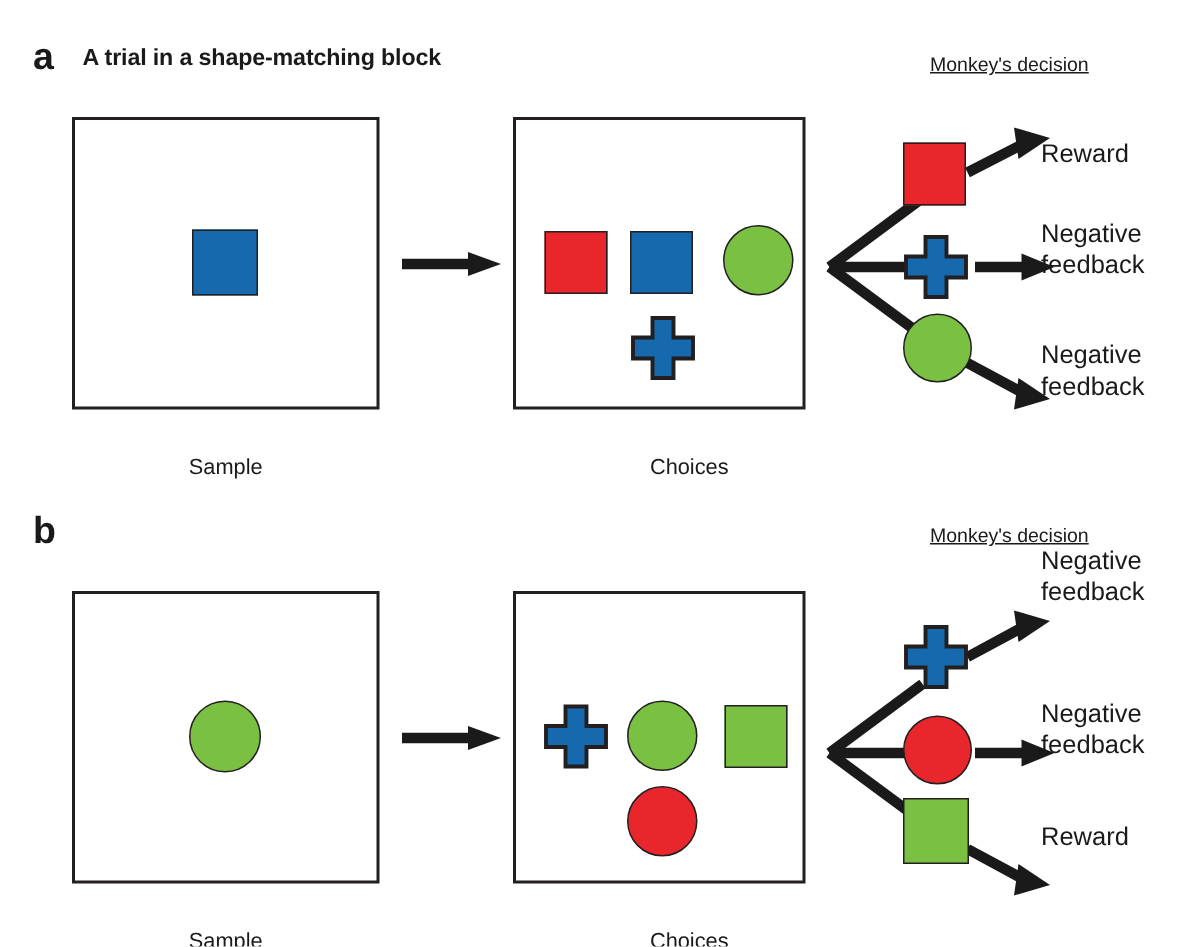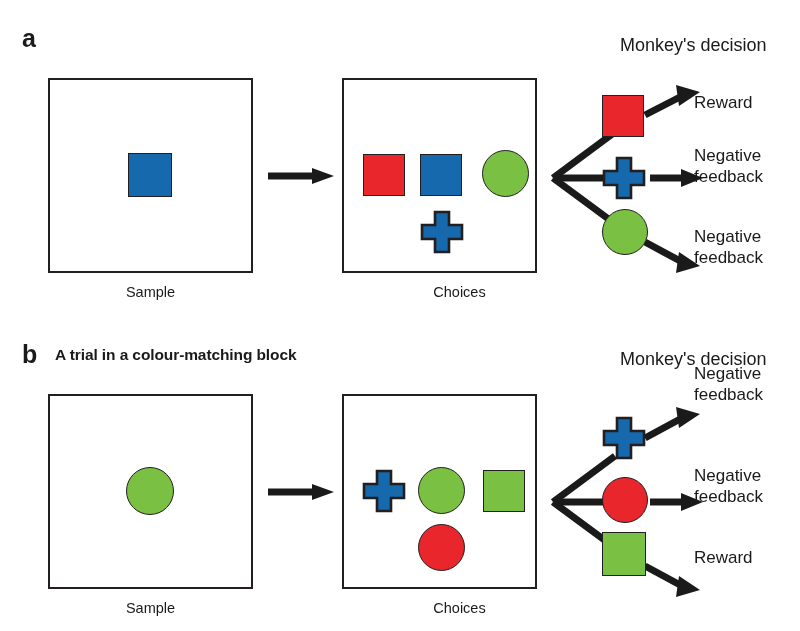--- a/index.html
+++ b/index.html
@@ -58,20 +58,21 @@
   }
   .box-sample { left: 48px; top: 78px; width: 205px; height: 195px; }
   .box-choices { left: 342px; top: 78px; width: 195px; height: 195px; }
 
   .box-caption {
     position: absolute;
     font-size: 14.5px;
     text-align: center;
     line-height: 1.1;
     white-space: nowrap;
+    margin-top: 20px;
   }
   .cap-sample { left: 48px; top: 285px; width: 205px; }
   .cap-choices { left: 362px; top: 285px; width: 195px; }
 
   
   .shape { position: absolute; }
   .sq {
     box-sizing: border-box;
     border: 1.6px solid #231f20;
   }
@@ -83,23 +84,24 @@
   .cross-wrap { position: absolute; }
   .cross-wrap svg { display: block; }
 
   
   .big-arrow { position: absolute; }
   .big-arrow svg { display: block; overflow: visible; }
 
   
   .decision-header {
     position: absolute;
-    font-size: 18px;
+    font-size: 13px;
     white-space: nowrap;
     line-height: 1.1;
+    text-decoration: underline;
   }
   .branch-svg {
     position: absolute;
     left: 540px;
     top: 60px;
     width: 200px;
     height: 230px;
     overflow: visible;
   }
   .outcome-label {
@@ -110,20 +112,21 @@
   }
 </style>
 </head>
 <body>
 
 <div class="figure">
 
   <div class="panel" id="panel-a">
 
     <div class="panel-letter">a</div>
+    <div class="panel-title">A trial in a shape-matching block</div>
 
     <div class="stim-box box-sample">
       <div class="shape sq" style="left:78px; top:73px; width:44px; height:44px; background:#1569ac;"></div>
     </div>
     <div class="box-caption cap-sample">Sample</div>
 
     <div class="big-arrow" style="left:268px; top:166px; width:66px; height:20px;">
       <svg width="66" height="20" viewBox="0 0 66 20">
         <line x1="0" y1="10" x2="48" y2="10" stroke="#1a1a1a" stroke-width="7"></line>
         <polygon points="44,2 66,10 44,18" fill="#1a1a1a"></polygon>
@@ -173,21 +176,20 @@
     <div class="outcome-label" style="left:694px; top:93px;">Reward</div>
     <div class="outcome-label" style="left:694px; top:146px;">Negative
 feedback</div>
     <div class="outcome-label" style="left:694px; top:227px;">Negative
 feedback</div>
   </div>
 
   <div class="panel" id="panel-b">
 
     <div class="panel-letter">b</div>
-    <div class="panel-title">A trial in a colour-matching block</div>
 
     <div class="stim-box box-sample">
       <div class="shape ci" style="left:76px; top:71px; width:48px; height:48px; background:#7ac143;"></div>
     </div>
     <div class="box-caption cap-sample">Sample</div>
 
     <div class="big-arrow" style="left:268px; top:166px; width:66px; height:20px;">
       <svg width="66" height="20" viewBox="0 0 66 20">
         <line x1="0" y1="10" x2="48" y2="10" stroke="#1a1a1a" stroke-width="7"></line>
         <polygon points="44,2 66,10 44,18" fill="#1a1a1a"></polygon>

